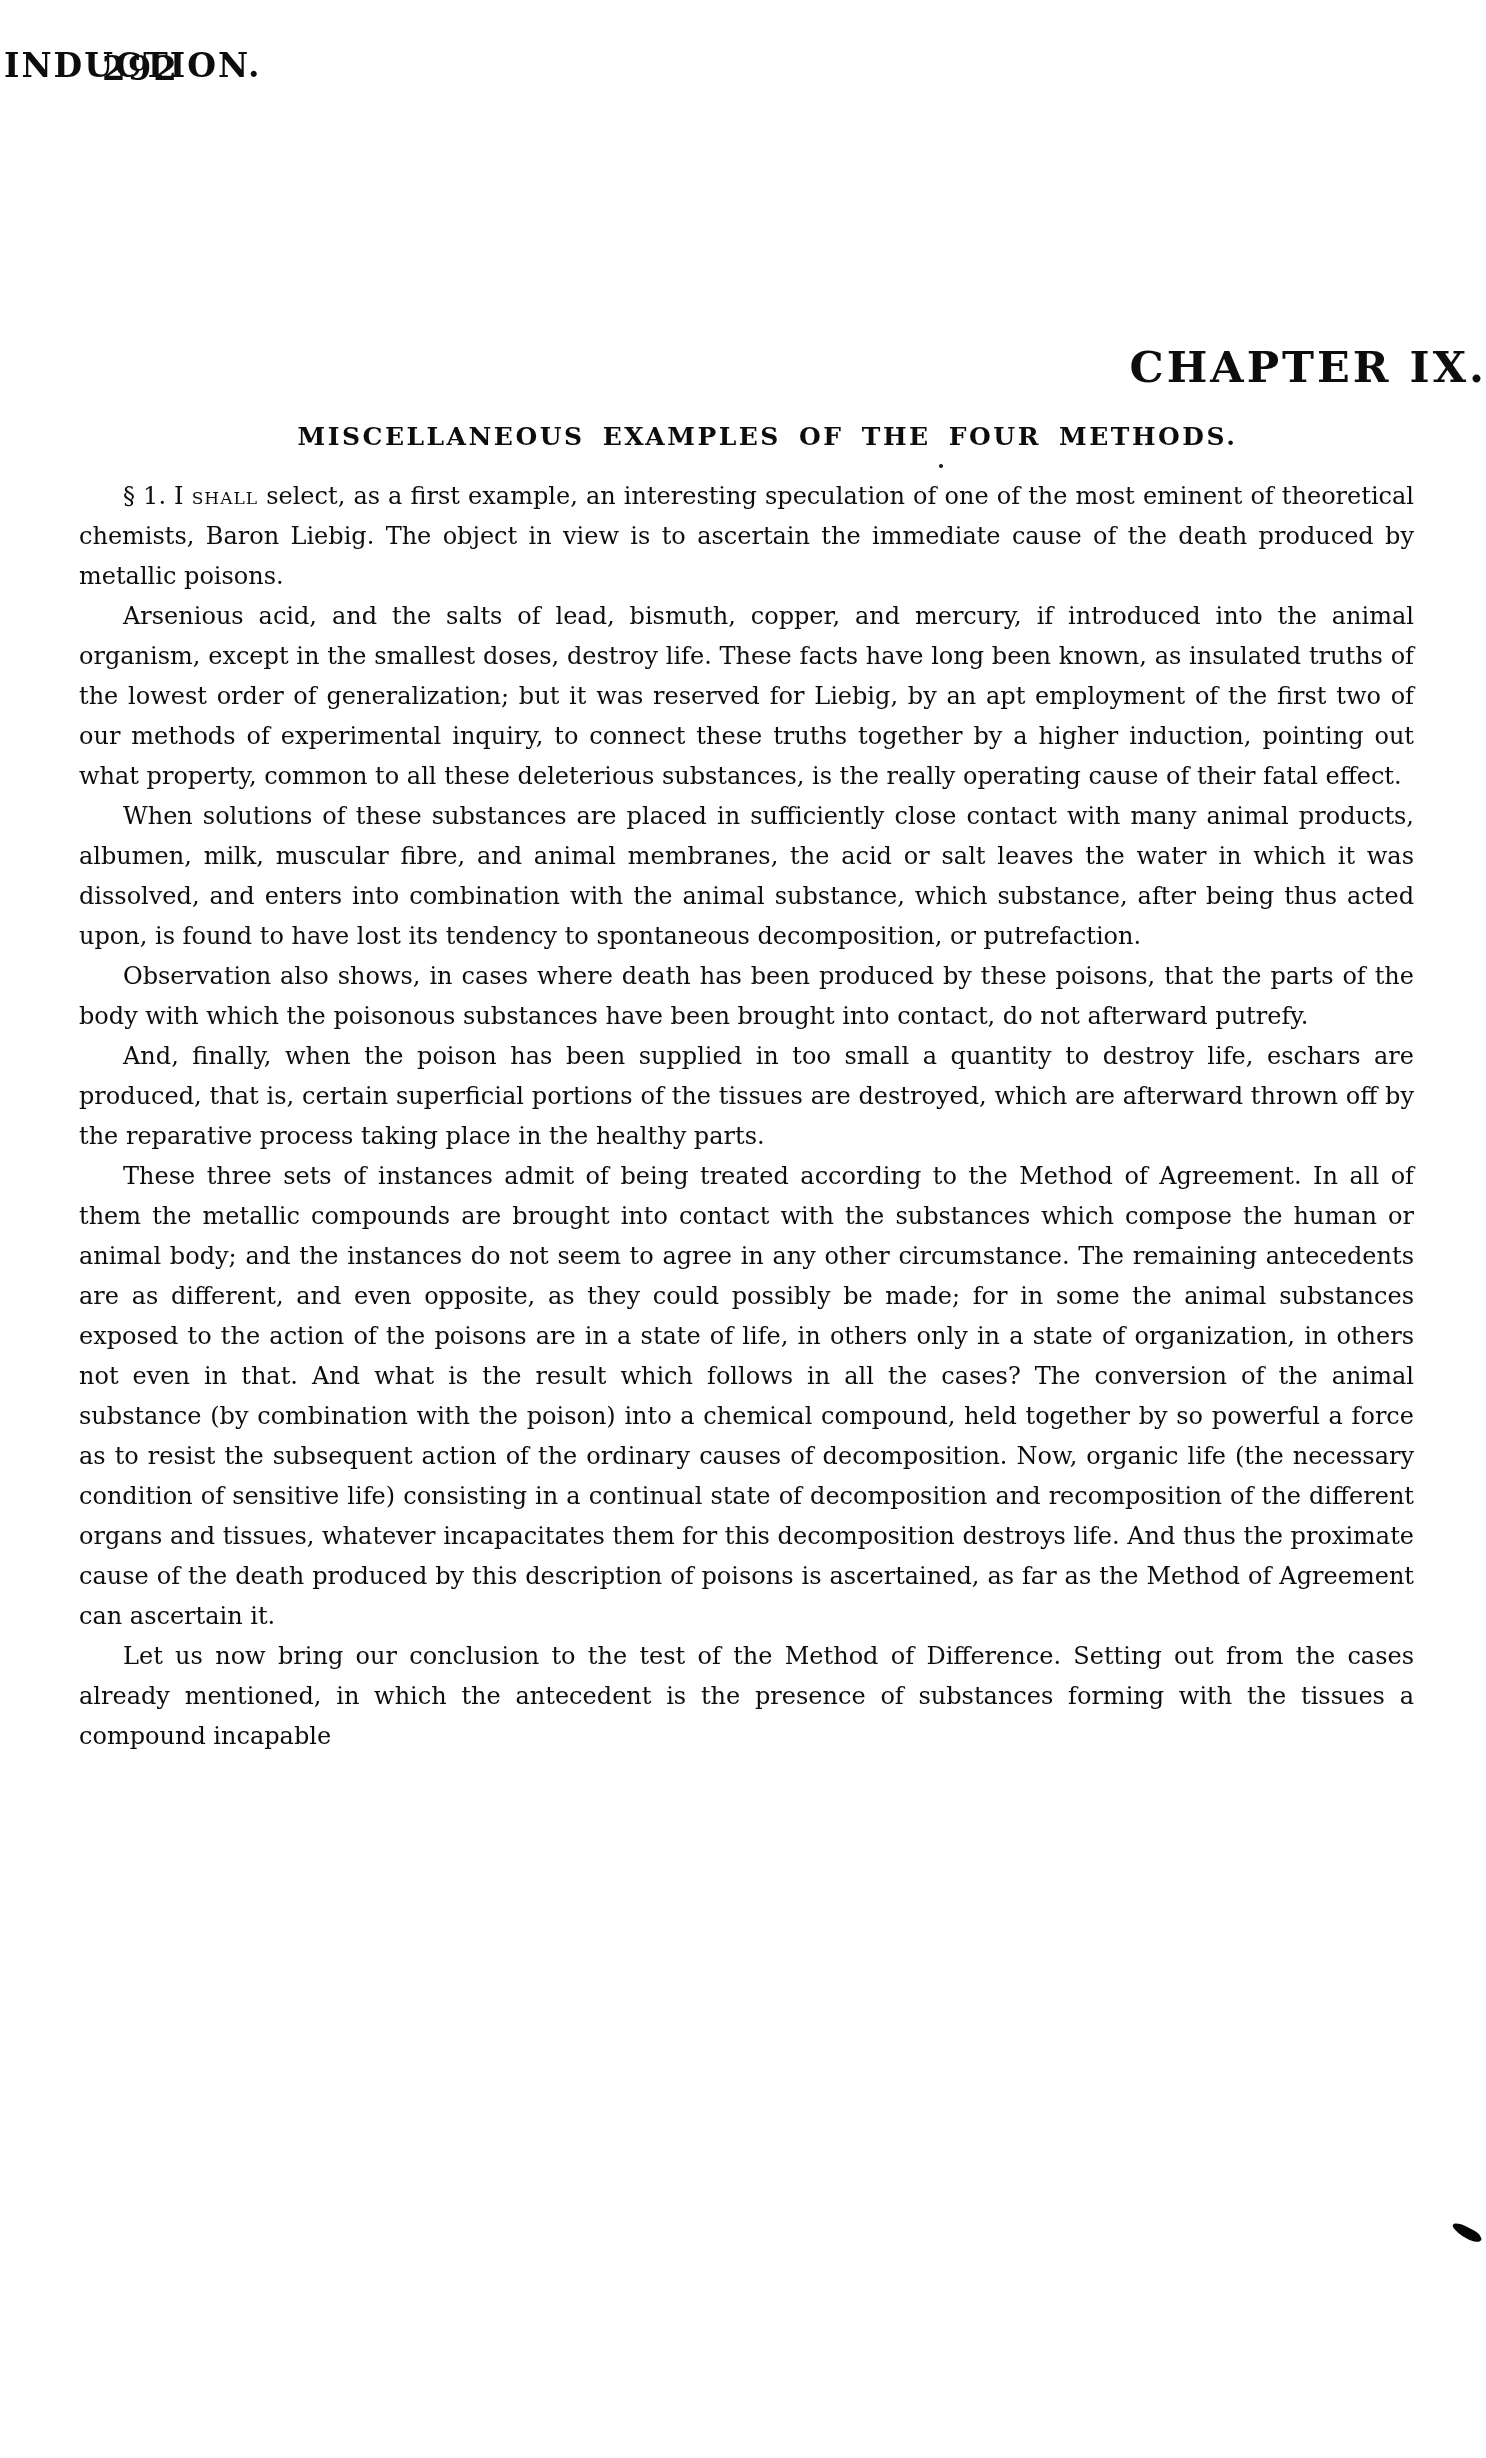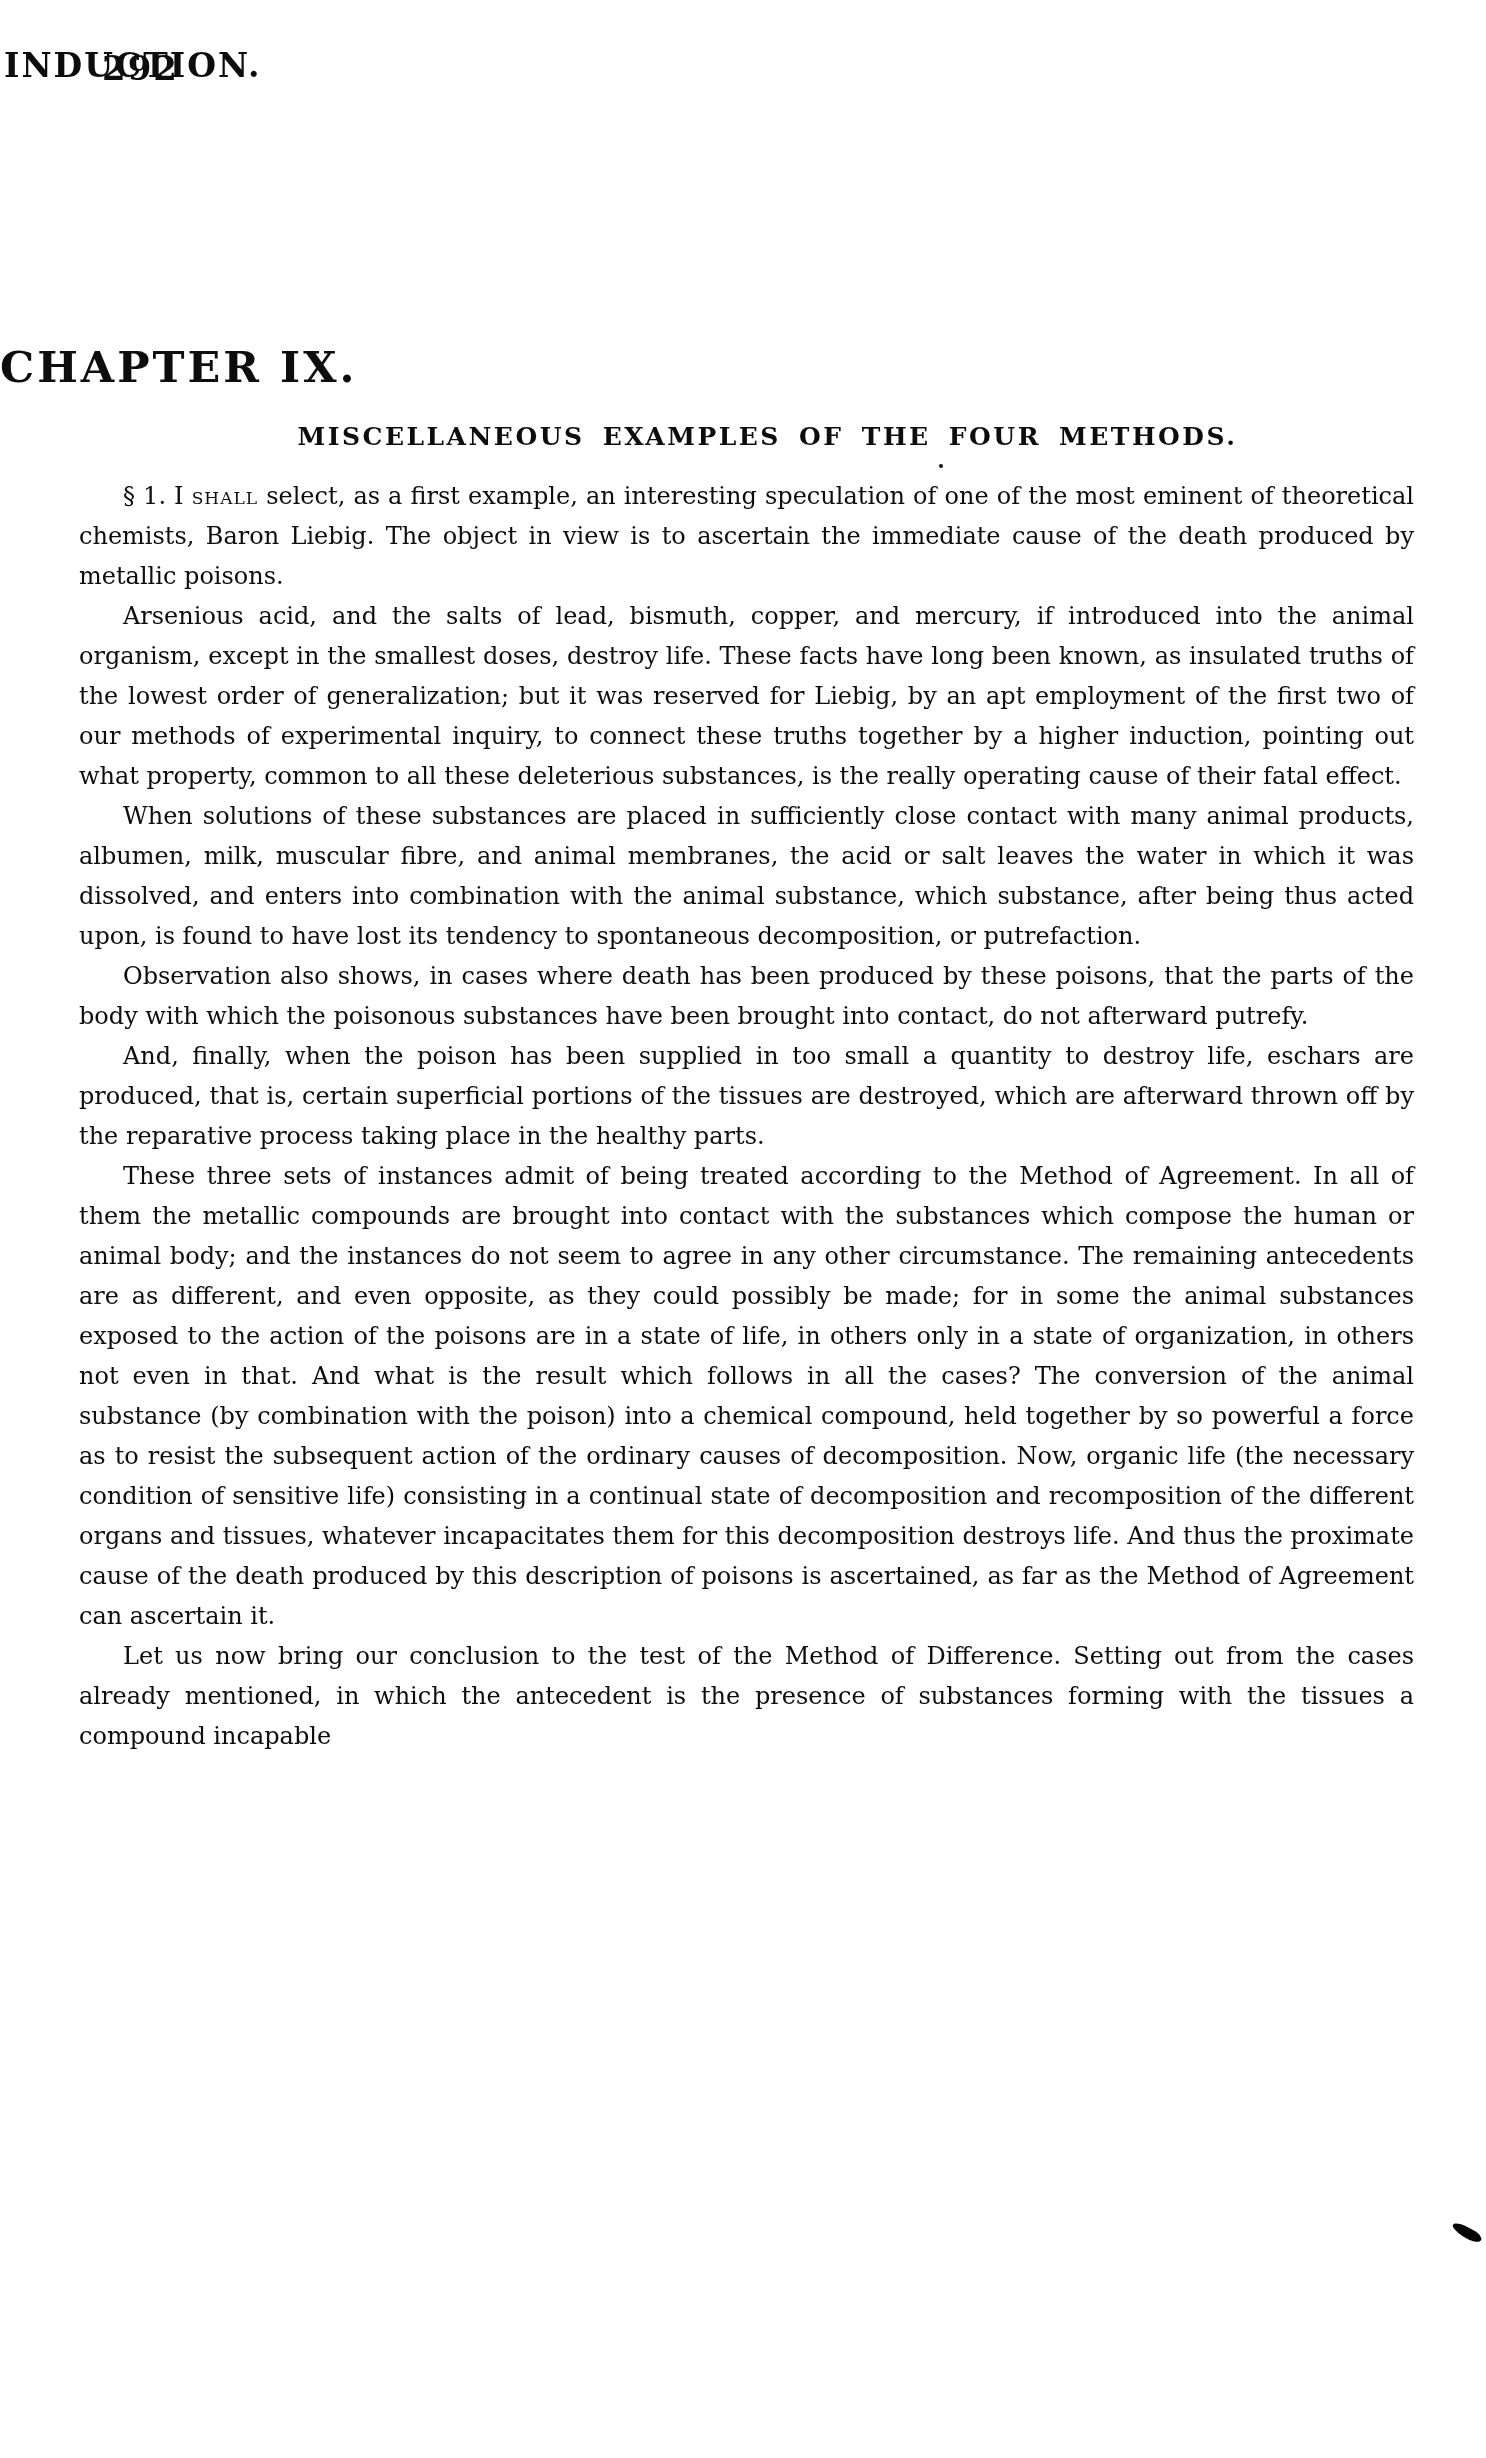--- a/index.html
+++ b/index.html
@@ -21,21 +21,21 @@
     font-size: 34px; font-weight: bold; letter-spacing: 2px;
   }
   .running-head {
     position: absolute; left: 0; top: 0; width: 100%;
     font-size: 33px; font-weight: bold; letter-spacing: 2px;
   }
 
   
   .chapter-heading {
     position: absolute; top: 342px; left: 0; width: 100%;
-    margin: 0; text-align: left;
+    margin: 0; text-align: right;
     font-size: 43px; font-weight: bold; letter-spacing: 3px;
   }
   .chapter-subtitle {
     position: absolute; top: 422px; left: 0; width: 100%;
     margin: 0; text-align: center;
     font-size: 25px; font-weight: bold; letter-spacing: 2.5px; word-spacing: 7px; padding-left: 24px;
   }
 
   
   .body-text {

